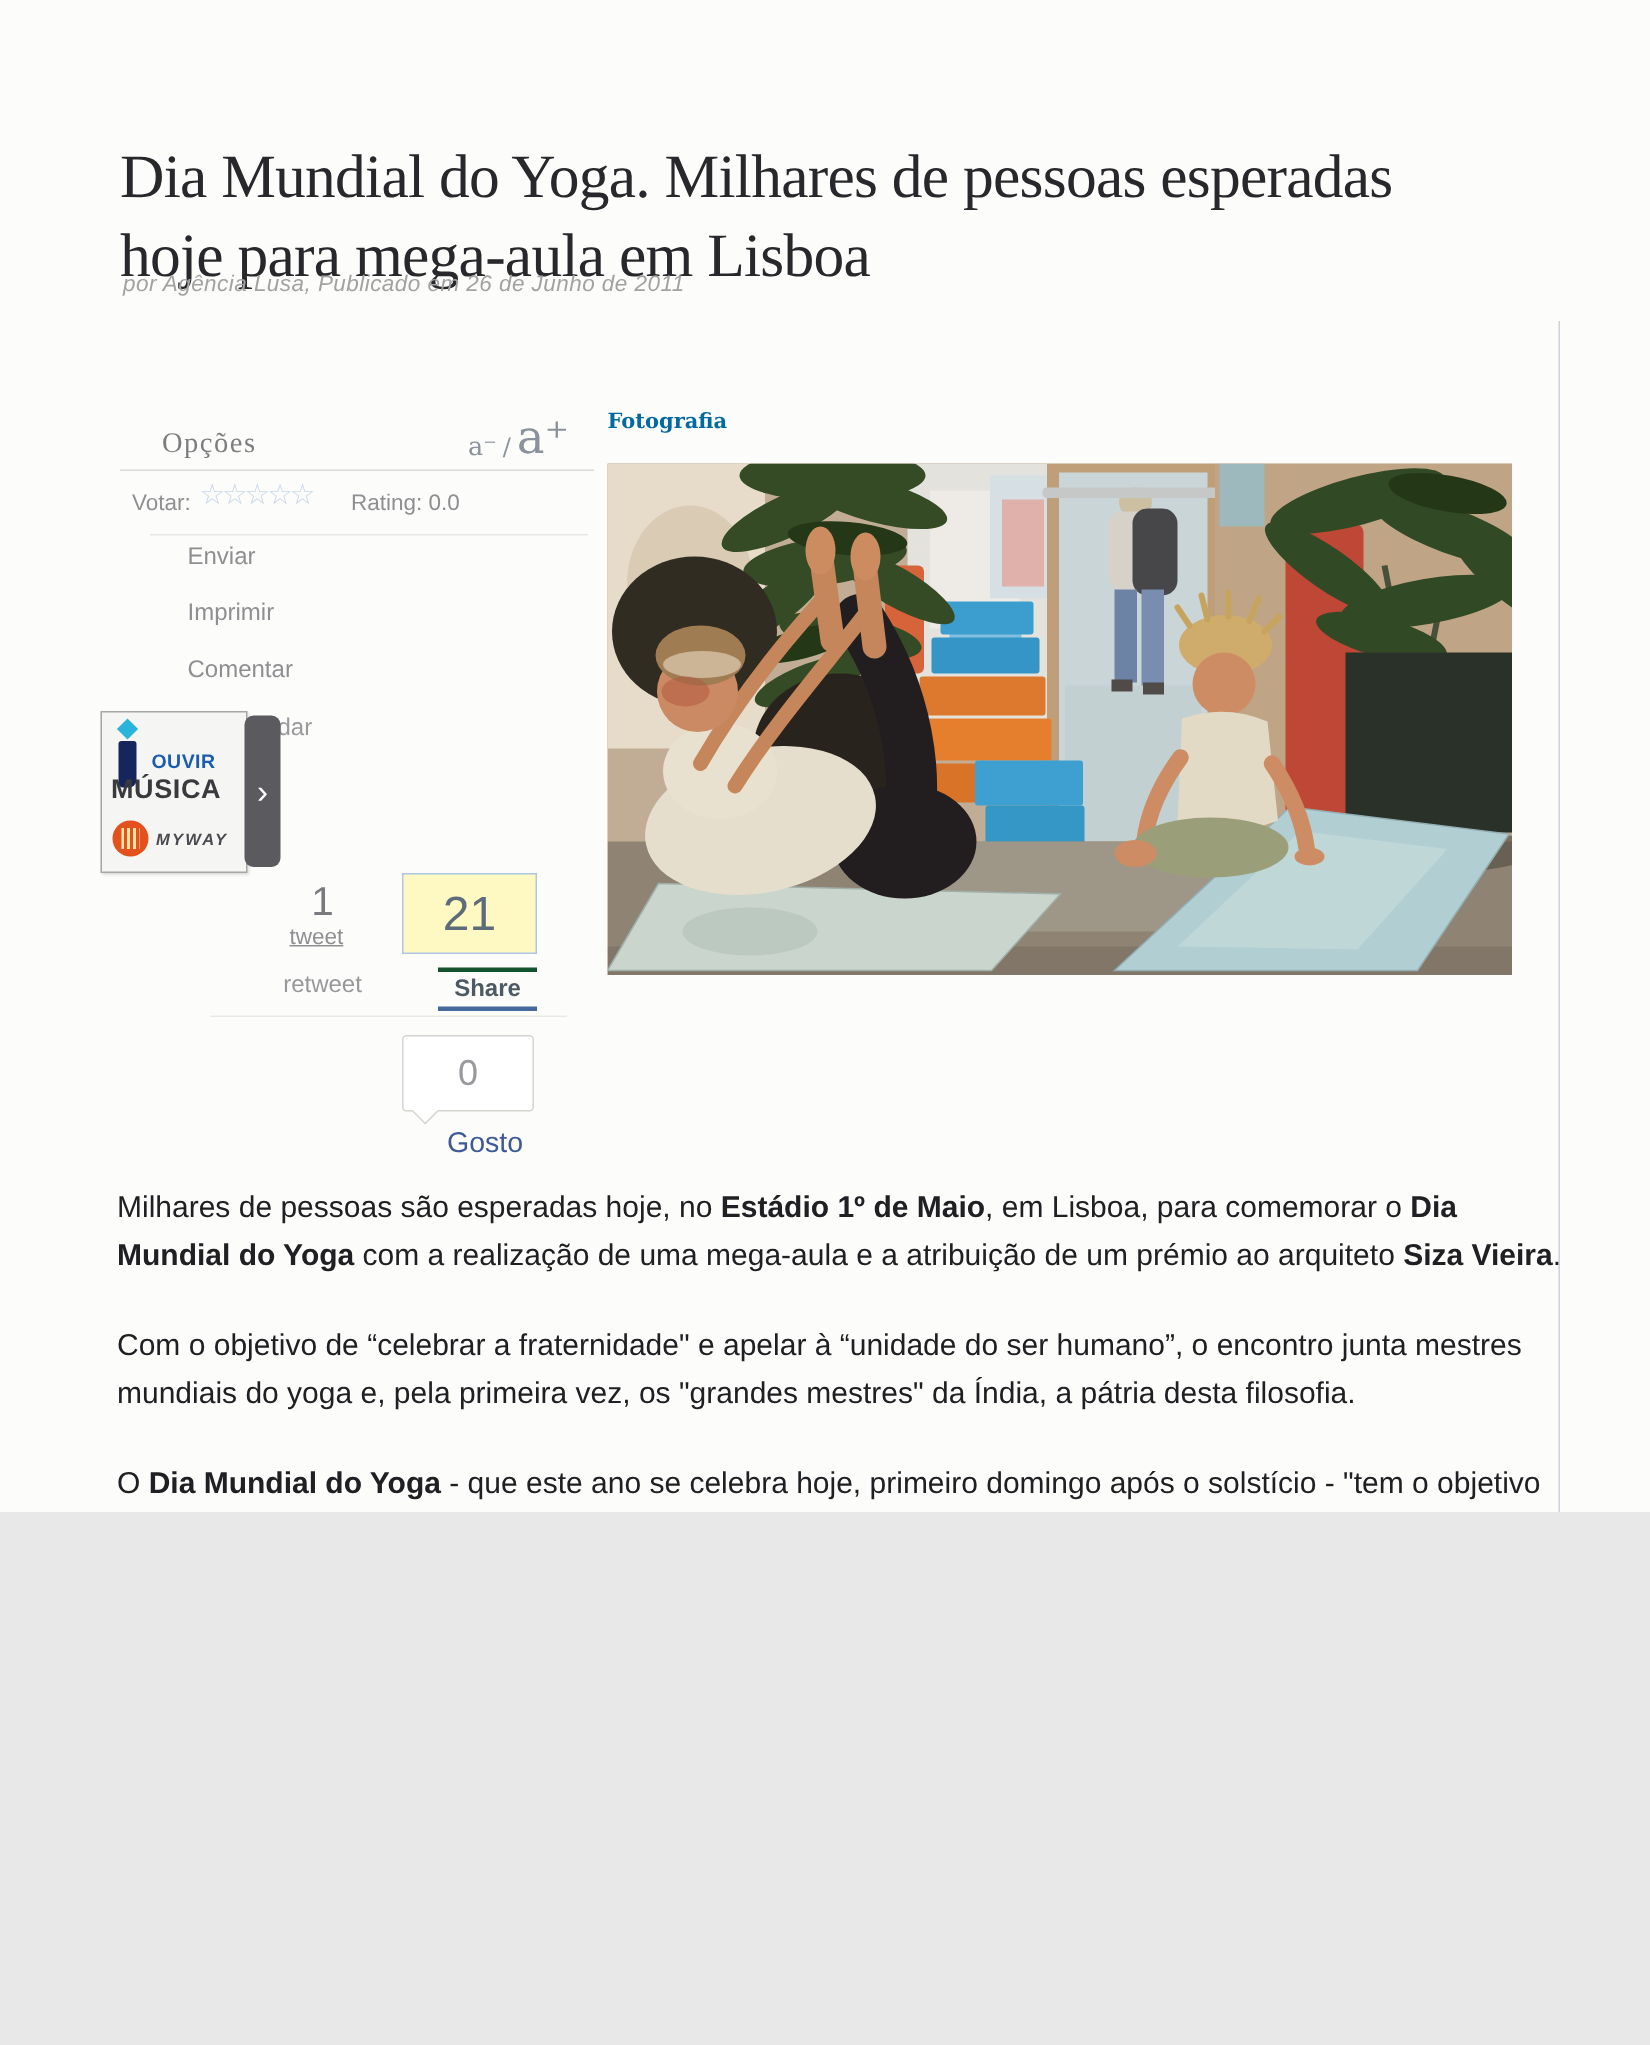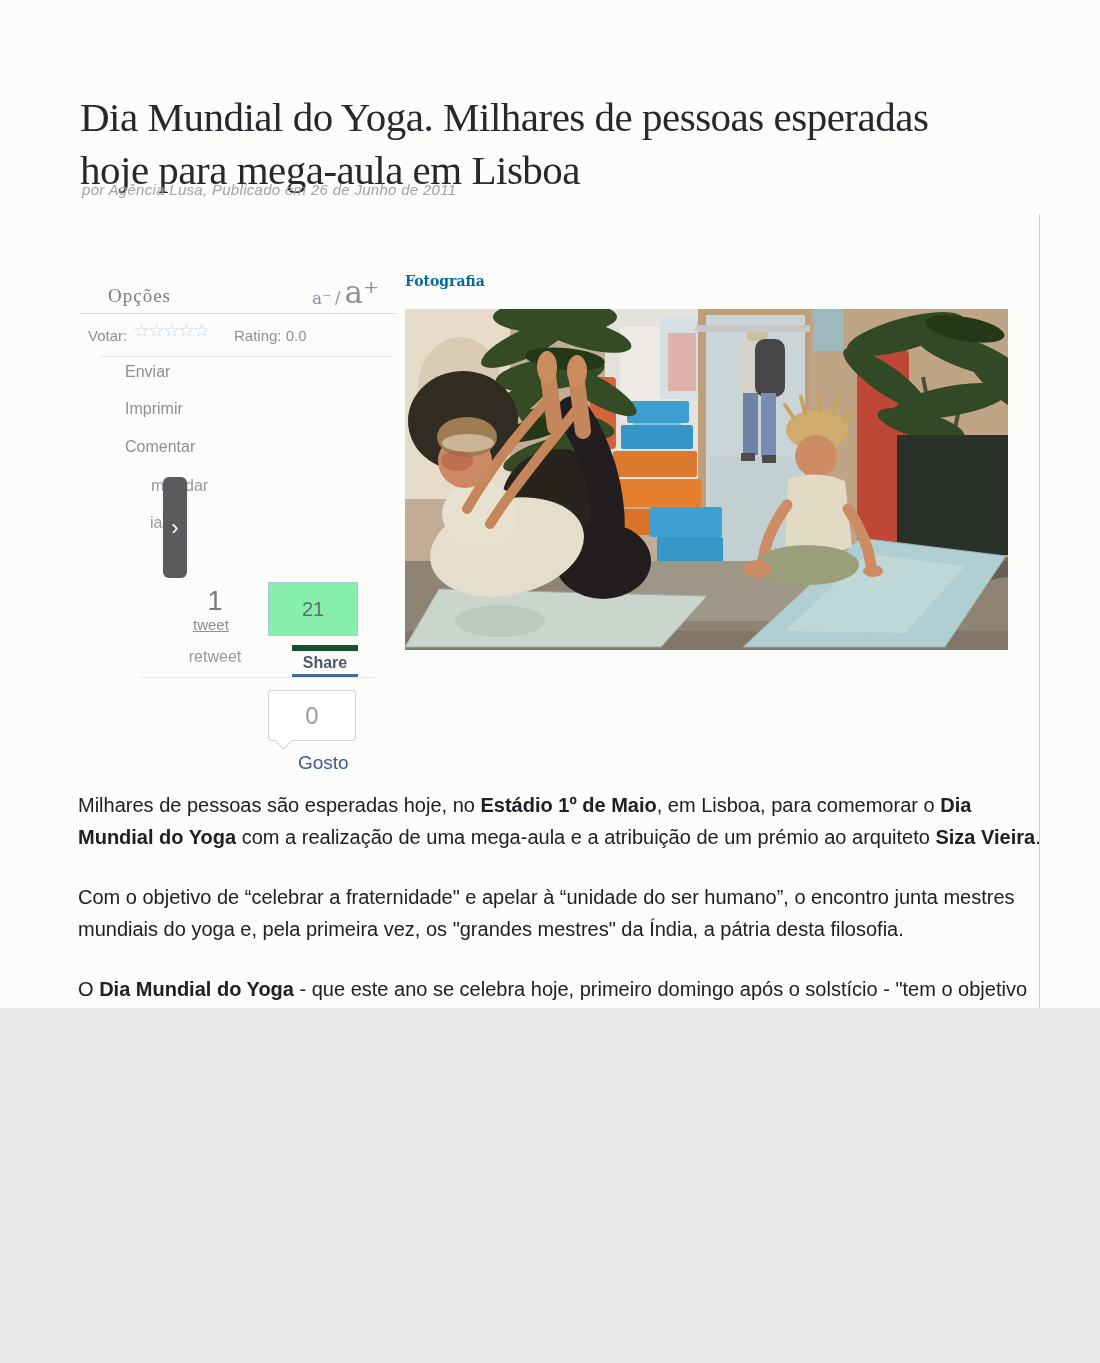--- a/index.html
+++ b/index.html
@@ -41,23 +41,23 @@
       background:repeating-linear-gradient(90deg,#ffe9a8 0 2px,rgba(255,255,255,0) 2px 4px);}
   .myway{left:36px;top:79px;font-size:11px;font-weight:bold;color:#4a4a50;letter-spacing:1.5px;font-style:italic;}
   .ad-tab{left:163px;top:477px;width:24px;height:101px;background:#5a5a5f;border-radius:6px;
           color:#fff;display:flex;align-items:center;justify-content:center;font-size:22px;
           z-index:3;cursor:pointer;}
 
   
   .tw-count{left:193px;top:586px;width:44px;text-align:center;font-size:27px;color:#7a7a7e;}
   .tw-label{left:193px;top:616px;width:44px;font-size:15px;color:#8f8f93;text-decoration:underline;}
   .tw-retweet{left:183px;top:648px;width:64px;text-align:center;font-size:16px;color:#98989c;cursor:pointer;}
-  .share-box{left:268px;top:582px;width:88px;height:52px;background:#86efac;border:1px solid #aec6e4;
-             display:flex;align-items:center;justify-content:center;font-size:20px;color:#5d6b7a;}
-  .share-label{left:292px;top:645px;width:66px;text-align:center;border-top:6px solid #14532d;
+  .share-box{left:268px;top:582px;width:88px;height:52px;background:#fef9c3;border:1px solid #aec6e4;
+             display:flex;align-items:center;justify-content:center;font-size:32px;color:#5d6b7a;}
+  .share-label{left:292px;top:645px;width:66px;text-align:center;border-top:3px solid #14532d;
                border-bottom:3px solid #44699a;padding:3px 0 2px;font-weight:bold;
                font-size:16px;color:#4d5a66;cursor:pointer;}
   .divider{left:140px;top:677px;width:238px;height:1px;background:#e9e9e5;}
   .like-box{left:268px;top:690px;width:86px;height:49px;background:#fff;border:1px solid #d4d4d0;
             border-radius:3px;display:flex;align-items:center;justify-content:center;
             font-size:24px;color:#9a9a9e;}
   .like-box::after{content:"";position:absolute;left:8px;bottom:-7px;width:12px;height:12px;
             background:#fff;border-right:1px solid #d4d4d0;border-bottom:1px solid #d4d4d0;
             transform:rotate(45deg);}
   .gosto{left:298px;top:752px;font-size:19px;color:#3d5a96;cursor:pointer;}
@@ -102,20 +102,30 @@
   <div class="abs rule2"></div>
 
   <div class="abs side-link" style="top:363px">Enviar</div>
   <div class="abs side-link" style="top:400px">Imprimir</div>
   <div class="abs side-link" style="top:438px">Comentar</div>
 
   <span class="abs frag" style="left:151px;top:477px;z-index:1">m</span>
   <span class="abs frag" style="left:185px;top:477px;z-index:1">dar</span>
   <span class="abs frag" style="left:150px;top:514px;z-index:1">ia</span>
 
+  <div class="abs ad">
+    <div class="abs i-dot"></div>
+    <div class="abs i-stem"></div>
+    <span class="abs ouvir">OUVIR</span>
+    <span class="abs musica">MÚSICA</span>
+    <div class="abs myway-icon">
+      <div class="myway-bars"></div>
+    </div>
+    <span class="abs myway">MYWAY</span>
+  </div>
   <div class="abs ad-tab">
     <span>›</span>
   </div>
 
   <div class="abs tw-count">1</div>
   <div class="abs tw-label">tweet</div>
   <div class="abs tw-retweet">retweet</div>
 
   <div class="abs share-box">21</div>
   <div class="abs share-label">Share</div>

